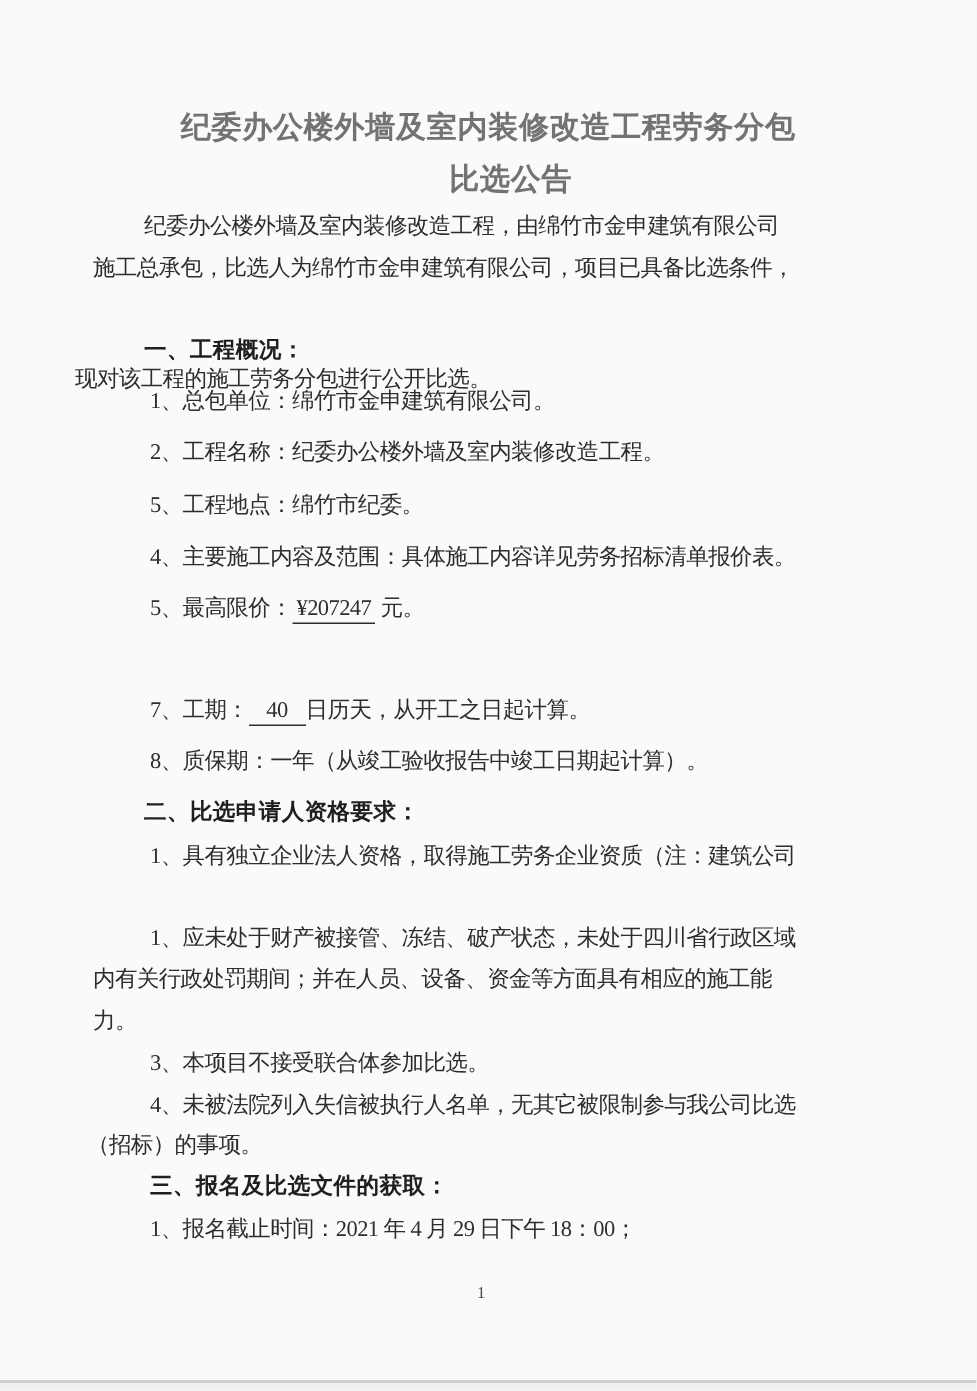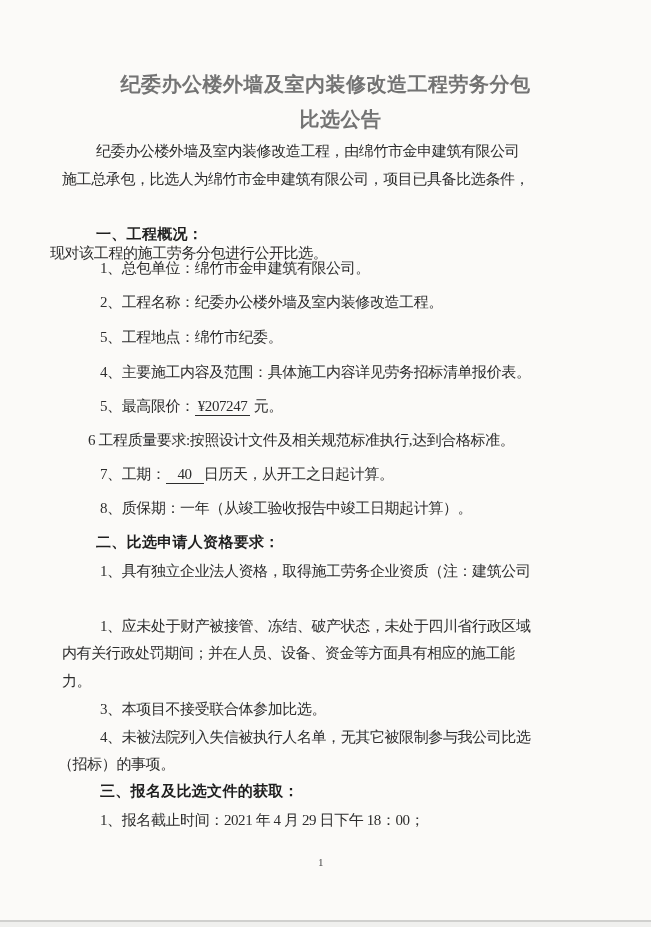--- a/index.html
+++ b/index.html
@@ -77,21 +77,20 @@
 
   <div class="line heading" style="top:224px;left:96px;">一、工程概况：</div>
 
   <div class="line" style="top:258px;left:100px;">1、总包单位：绵竹市金申建筑有限公司。</div>
   <div class="line" style="top:292px;left:100px;text-align:center;">2、工程名称：纪委办公楼外墙及室内装修改造工程。</div>
   <div class="line" style="top:327px;left:100px;">5、工程地点：绵竹市纪委。</div>
   <div class="line" style="top:362px;left:100px;">4、主要施工内容及范围：具体施工内容详见劳务招标清单报价表。</div>
 
   <div class="line" style="top:396px;left:100px;"><span>5、最高限价：</span><span class="uline">¥207247</span><span> 元。</span></div>
 
-  <div class="line" style="top:430px;left:88px;">6 工程质量要求:按照设计文件及相关规范标准执行,达到合格标准。</div>
 
   <div class="line" style="top:464px;left:100px;"><span>7、工期：</span><span class="uline wide">40</span><span>日历天，从开工之日起计算。</span></div>
 
   <div class="line" style="top:498px;left:100px;">8、质保期：一年（从竣工验收报告中竣工日期起计算）。</div>
 
   <div class="line heading" style="top:532px;left:96px;">二、比选申请人资格要求：</div>
 
   <div class="line" style="top:561px;left:100px;">1、具有独立企业法人资格，取得施工劳务企业资质（注：建筑公司</div>
   <div class="line" style="top:616px;left:100px;">1、应未处于财产被接管、冻结、破产状态，未处于四川省行政区域</div>
   <div class="line" style="top:643px;left:62px;">内有关行政处罚期间；并在人员、设备、资金等方面具有相应的施工能</div>

